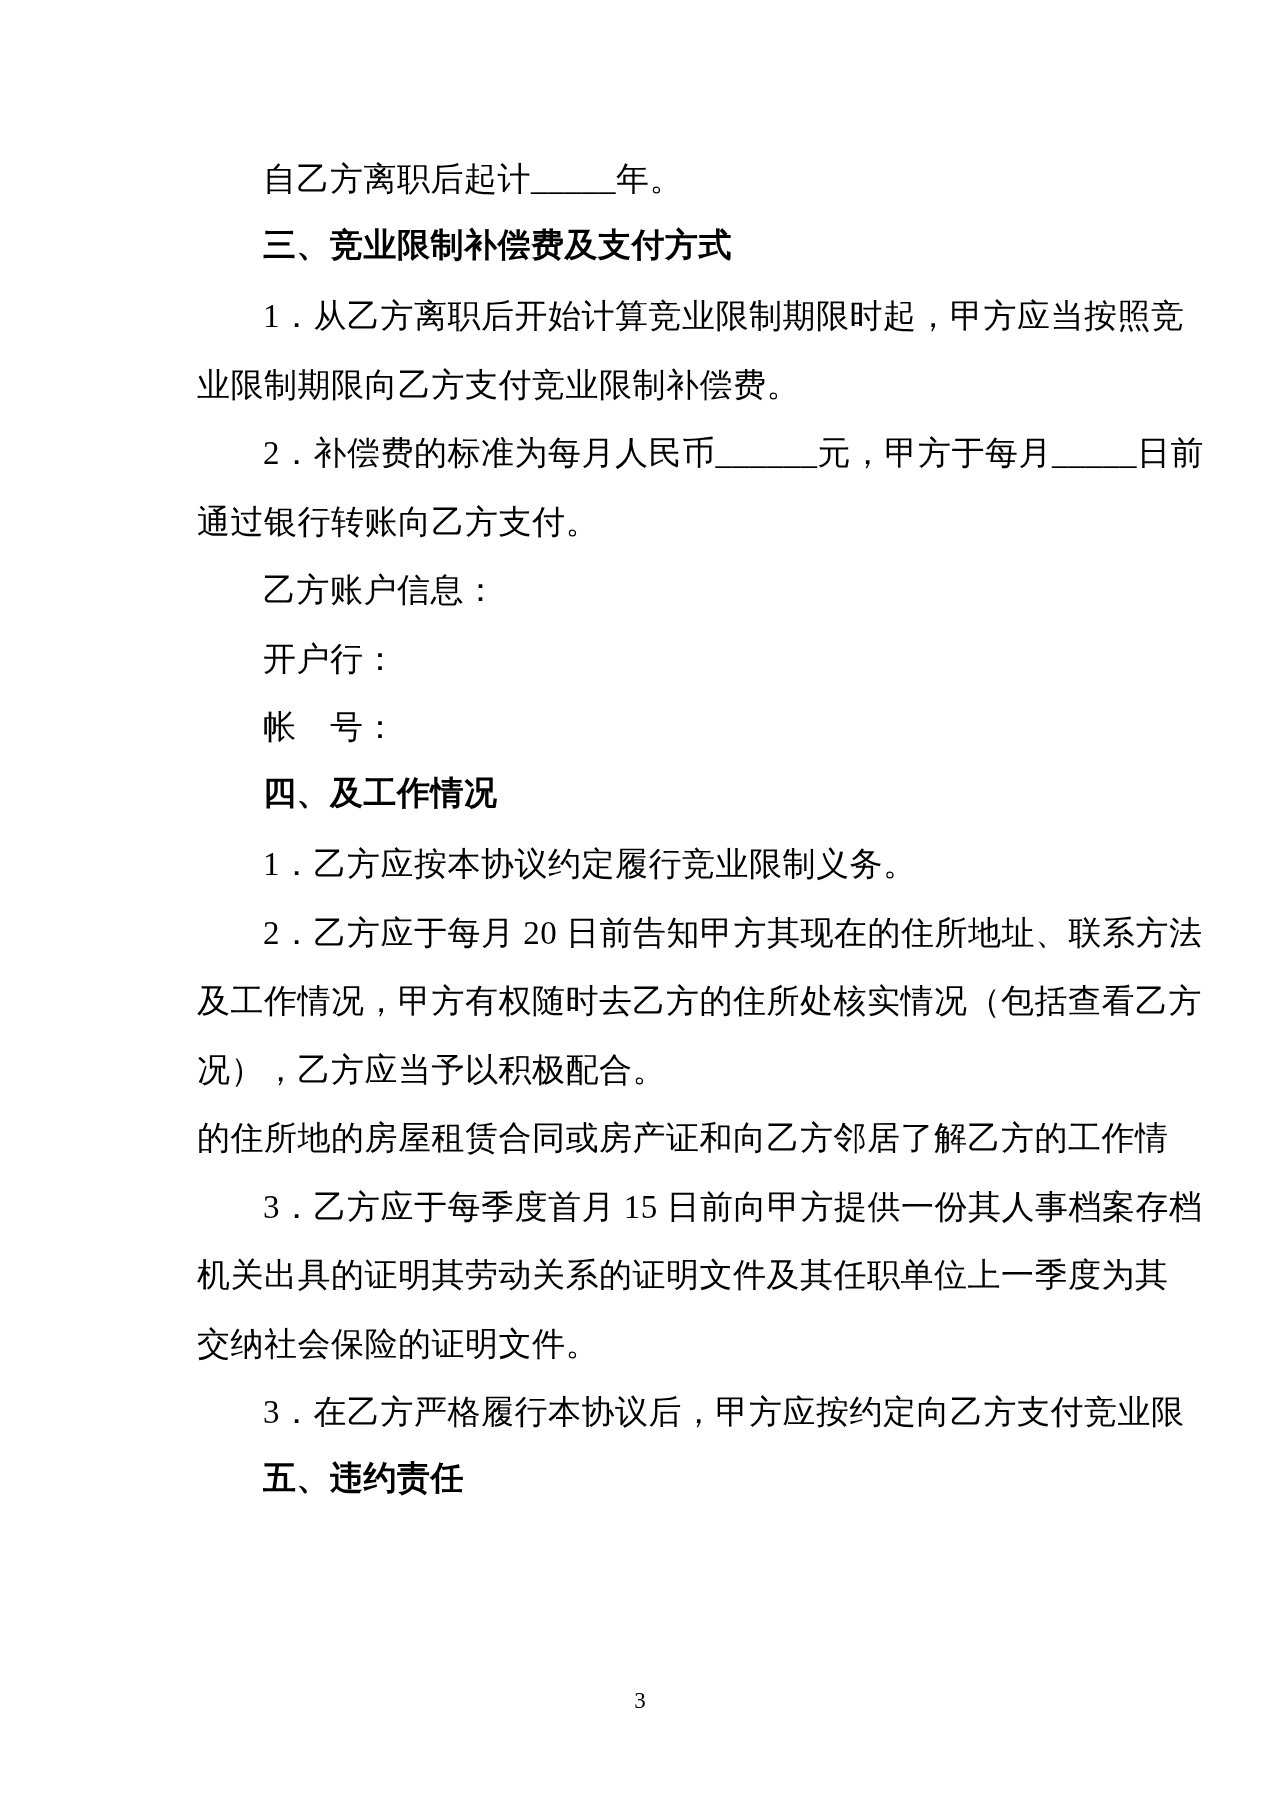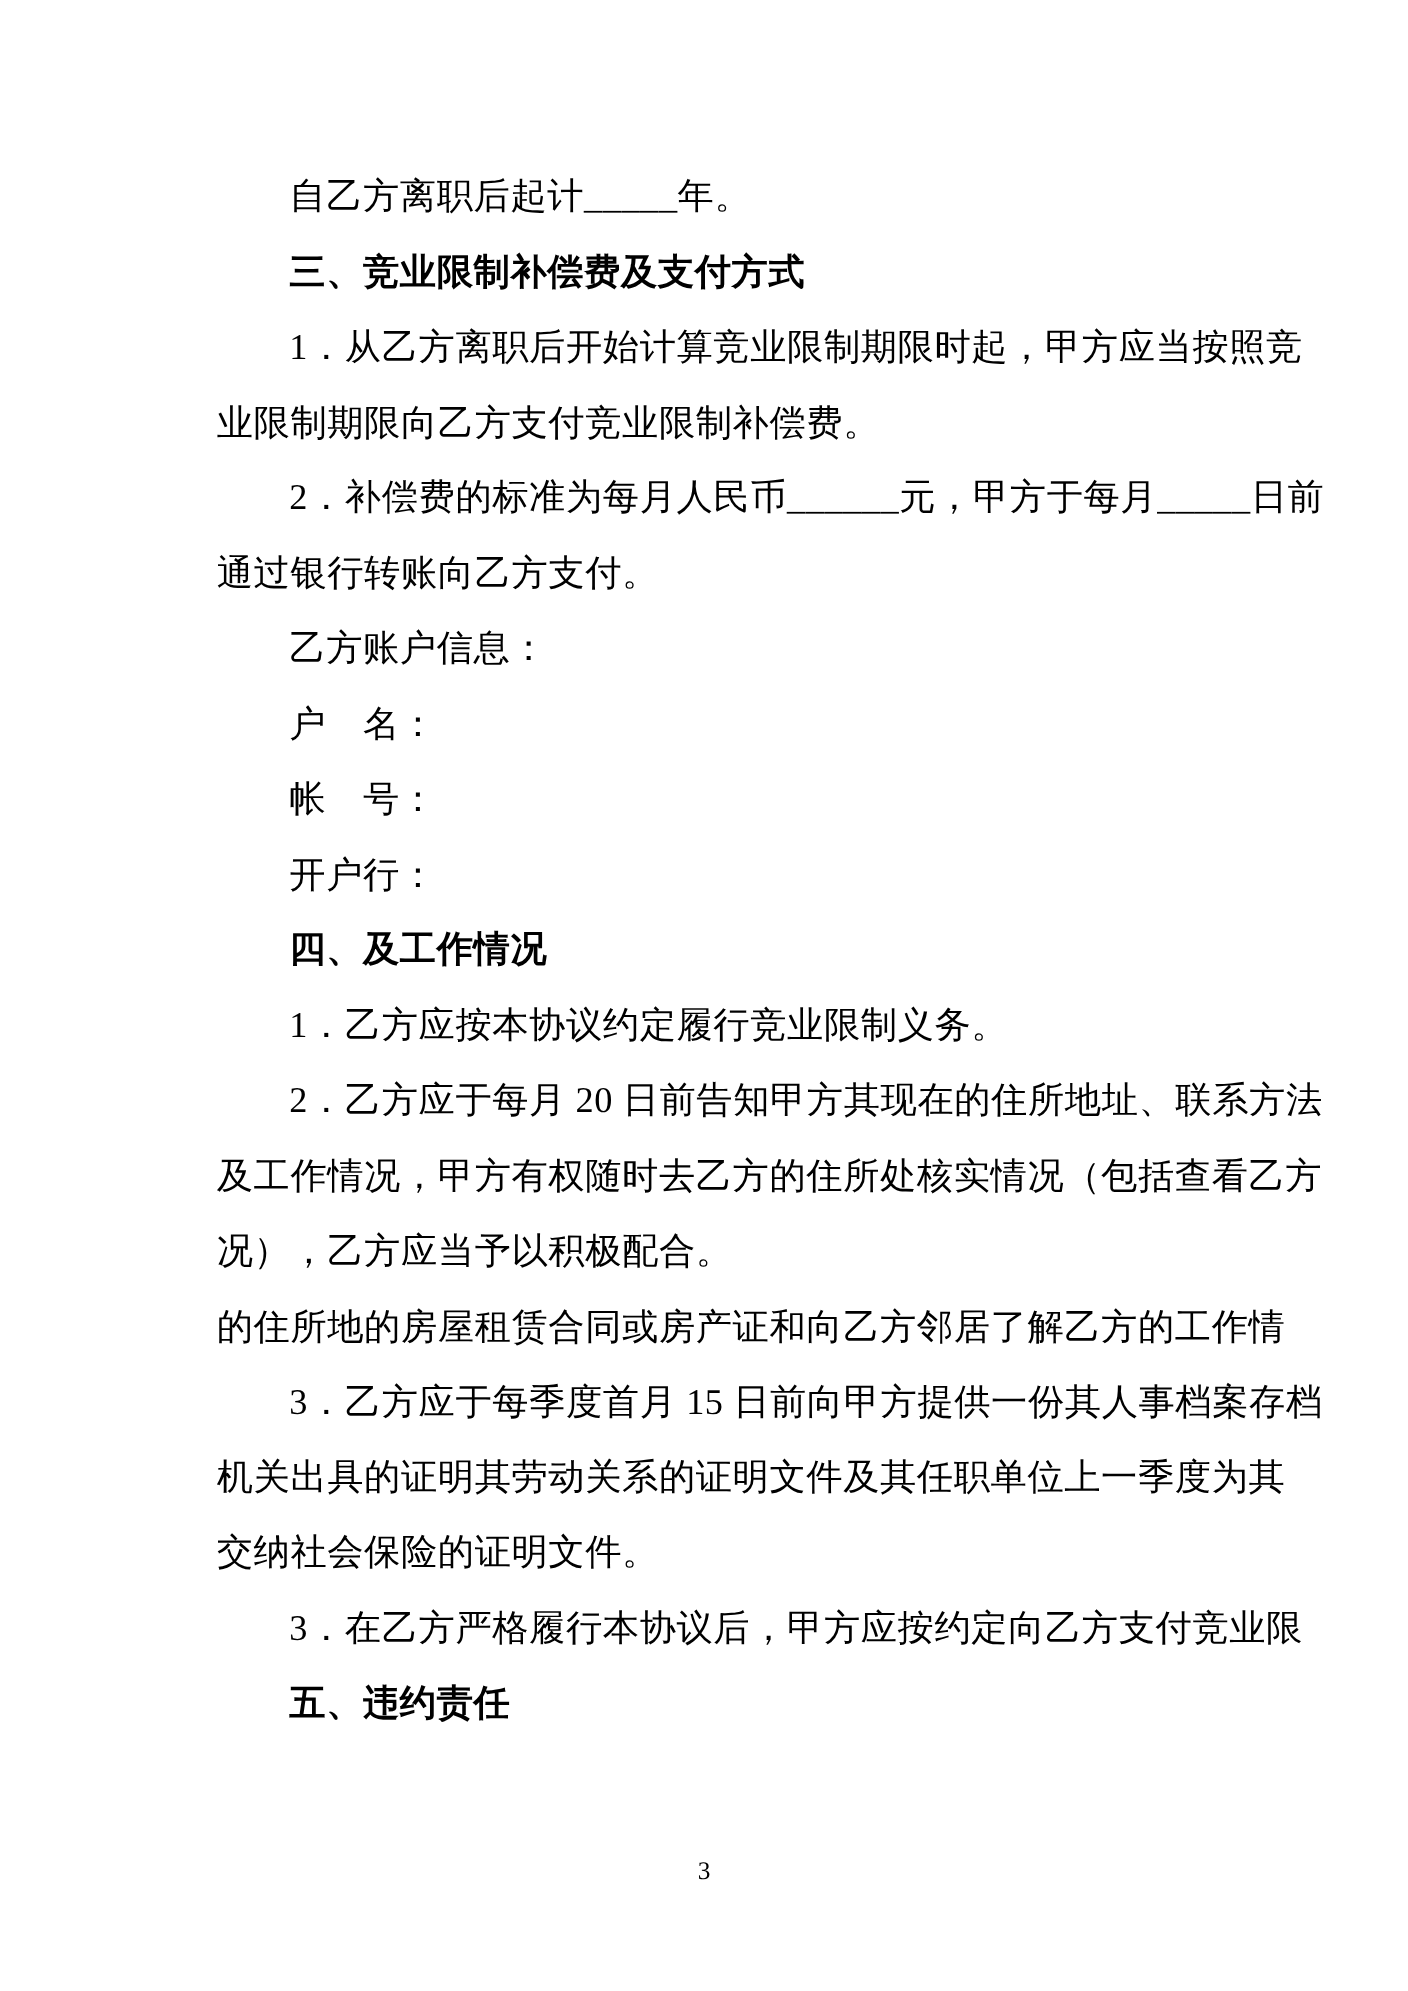--- a/index.html
+++ b/index.html
@@ -28,20 +28,21 @@
   .line {
     height: 68.5px;
     white-space: nowrap;
     letter-spacing: 0.5px;
   }
   .line.indent {
     padding-left: 66px;
   }
   .line.bold {
     font-weight: bold;
+    font-family: Liberation Mono, monospace;
   }
   .page-number {
     position: absolute;
     top: 1670px;
     left: 0;
     width: 100%;
     text-align: center;
     font-size: 23px;
     line-height: 30px;
     font-family: "Liberation Serif", "DejaVu Serif", serif;
@@ -53,23 +54,22 @@
 
 <div class="page">
   <div class="doc-body">
       <div class="line indent">自乙方离职后起计_____年。</div>
       <div class="line indent bold">三、竞业限制补偿费及支付方式</div>
       <div class="line indent">1．从乙方离职后开始计算竞业限制期限时起，甲方应当按照竞</div>
       <div class="line">业限制期限向乙方支付竞业限制补偿费。</div>
       <div class="line indent">2．补偿费的标准为每月人民币______元，甲方于每月_____日前</div>
       <div class="line">通过银行转账向乙方支付。</div>
       <div class="line indent">乙方账户信息：</div>
-      <div class="line indent">户　名：</div>
+      <div class="line indent">开户行：</div>
       <div class="line indent">帐　号：</div>
-      <div class="line indent">开户行：</div>
       <div class="line indent bold">四、及工作情况</div>
       <div class="line indent">1．乙方应按本协议约定履行竞业限制义务。</div>
       <div class="line indent">2．乙方应于每月 20 日前告知甲方其现在的住所地址、联系方法</div>
       <div class="line">及工作情况，甲方有权随时去乙方的住所处核实情况（包括查看乙方</div>
       <div class="line">况），乙方应当予以积极配合。</div>
       <div class="line">的住所地的房屋租赁合同或房产证和向乙方邻居了解乙方的工作情</div>
       <div class="line indent">3．乙方应于每季度首月 15 日前向甲方提供一份其人事档案存档</div>
       <div class="line">机关出具的证明其劳动关系的证明文件及其任职单位上一季度为其</div>
       <div class="line">交纳社会保险的证明文件。</div>
       <div class="line indent">3．在乙方严格履行本协议后，甲方应按约定向乙方支付竞业限</div>

